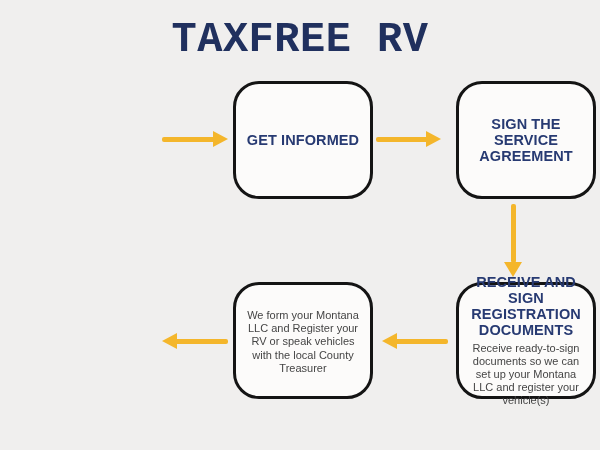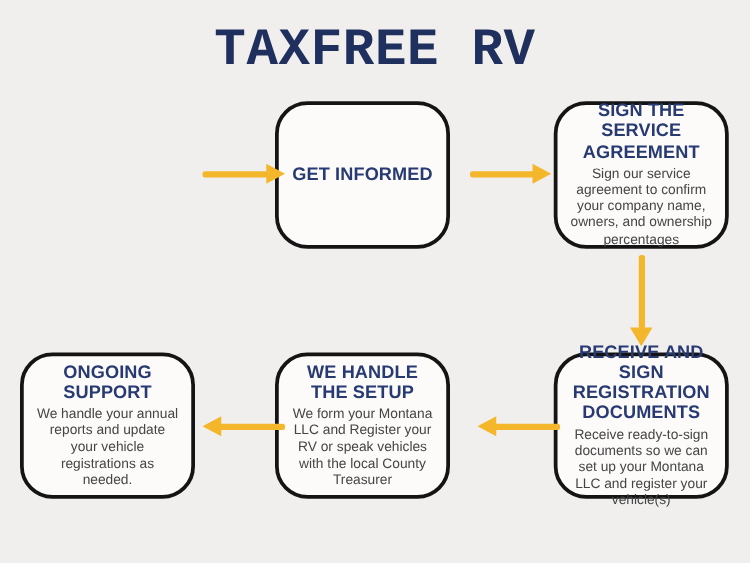--- a/index.html
+++ b/index.html
@@ -33,20 +33,21 @@
     box-sizing: border-box;
     background: var(--box_fill);
     border: 3px solid var(--box_border);
     border-radius: 26px;
     display: flex;
     flex-direction: column;
     justify-content: center;
     align-items: center;
     text-align: center;
     padding: 16px 9px;
+    margin-left: 13px;
   }
   .row-top { top: 81px; height: 118px; }
   .row-bottom { top: 282px; height: 117px; }
   .col-left { left: 16px; }
   .col-mid { left: 220px; }
   .col-right { left: 443px; }
   .step-heading {
     color: var(--heading_color);
     font-weight: 700;
     font-size: 14.5px;
@@ -109,37 +110,31 @@
 
   <h1 class="title">TAXFREE RV</h1>
 
 
   <div class="step-box row-top col-mid">
     <div class="step-heading">GET INFORMED</div>
   </div>
 
   <div class="step-box row-top col-right">
     <div class="step-heading">SIGN THE SERVICE AGREEMENT</div>
-    <div class="step-body">Sign our service agreement to confirm your company name, owners, and ownership percentages</div>
   </div>
 
   <div class="step-box row-bottom col-right">
     <div class="step-heading">RECEIVE AND SIGN REGISTRATION DOCUMENTS</div>
     <div class="step-body">Receive ready-to-sign documents so we can set up your Montana LLC and register your vehicle(s)</div>
   </div>
 
   <div class="step-box row-bottom col-mid">
-    <div class="step-heading">WE HANDLE THE SETUP</div>
     <div class="step-body">We form your Montana LLC and Register your RV or speak vehicles with the local County Treasurer</div>
   </div>
 
-  <div class="step-box row-bottom col-left">
-    <div class="step-heading">ONGOING SUPPORT</div>
-    <div class="step-body">We handle your annual reports and update your vehicle registrations as needed.</div>
-  </div>
 
   <div class="arrow arrow-right" style="left:162px; top:131px; width:66px;"></div>
   <div class="arrow arrow-right" style="left:376px; top:131px; width:65px;"></div>
   <div class="arrow arrow-down" style="left:504px; top:204px; height:73px;"></div>
   <div class="arrow arrow-left" style="left:382px; top:333px; width:66px;"></div>
   <div class="arrow arrow-left" style="left:162px; top:333px; width:66px;"></div>
 
 </div>
 
 </body></html>

